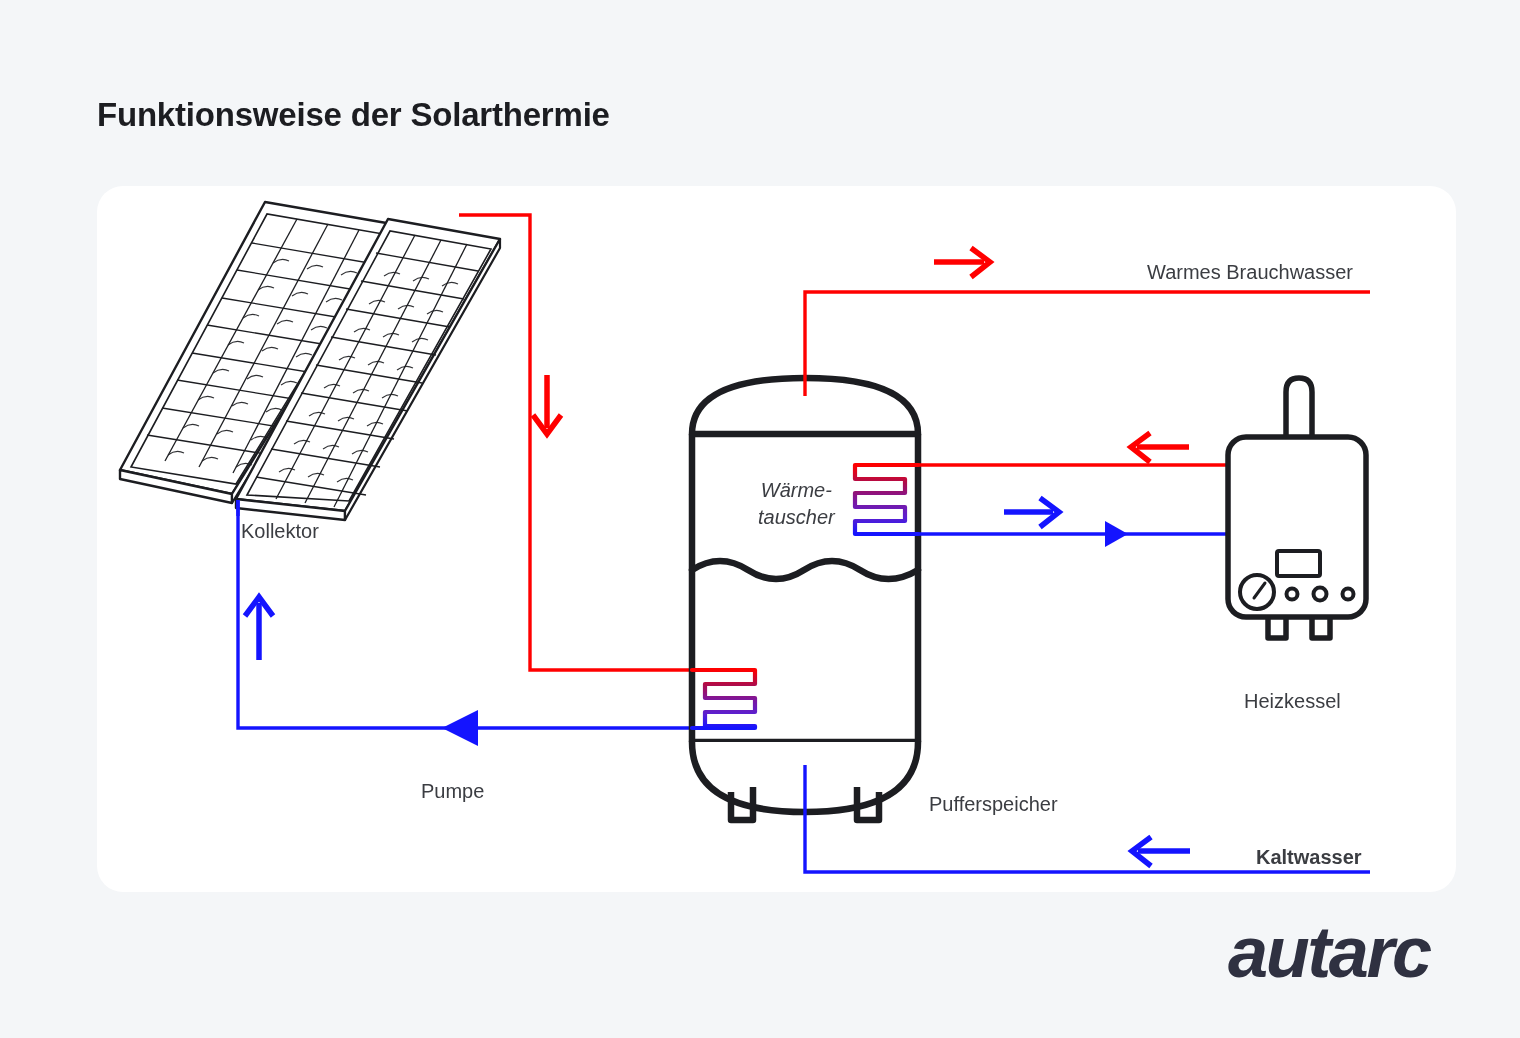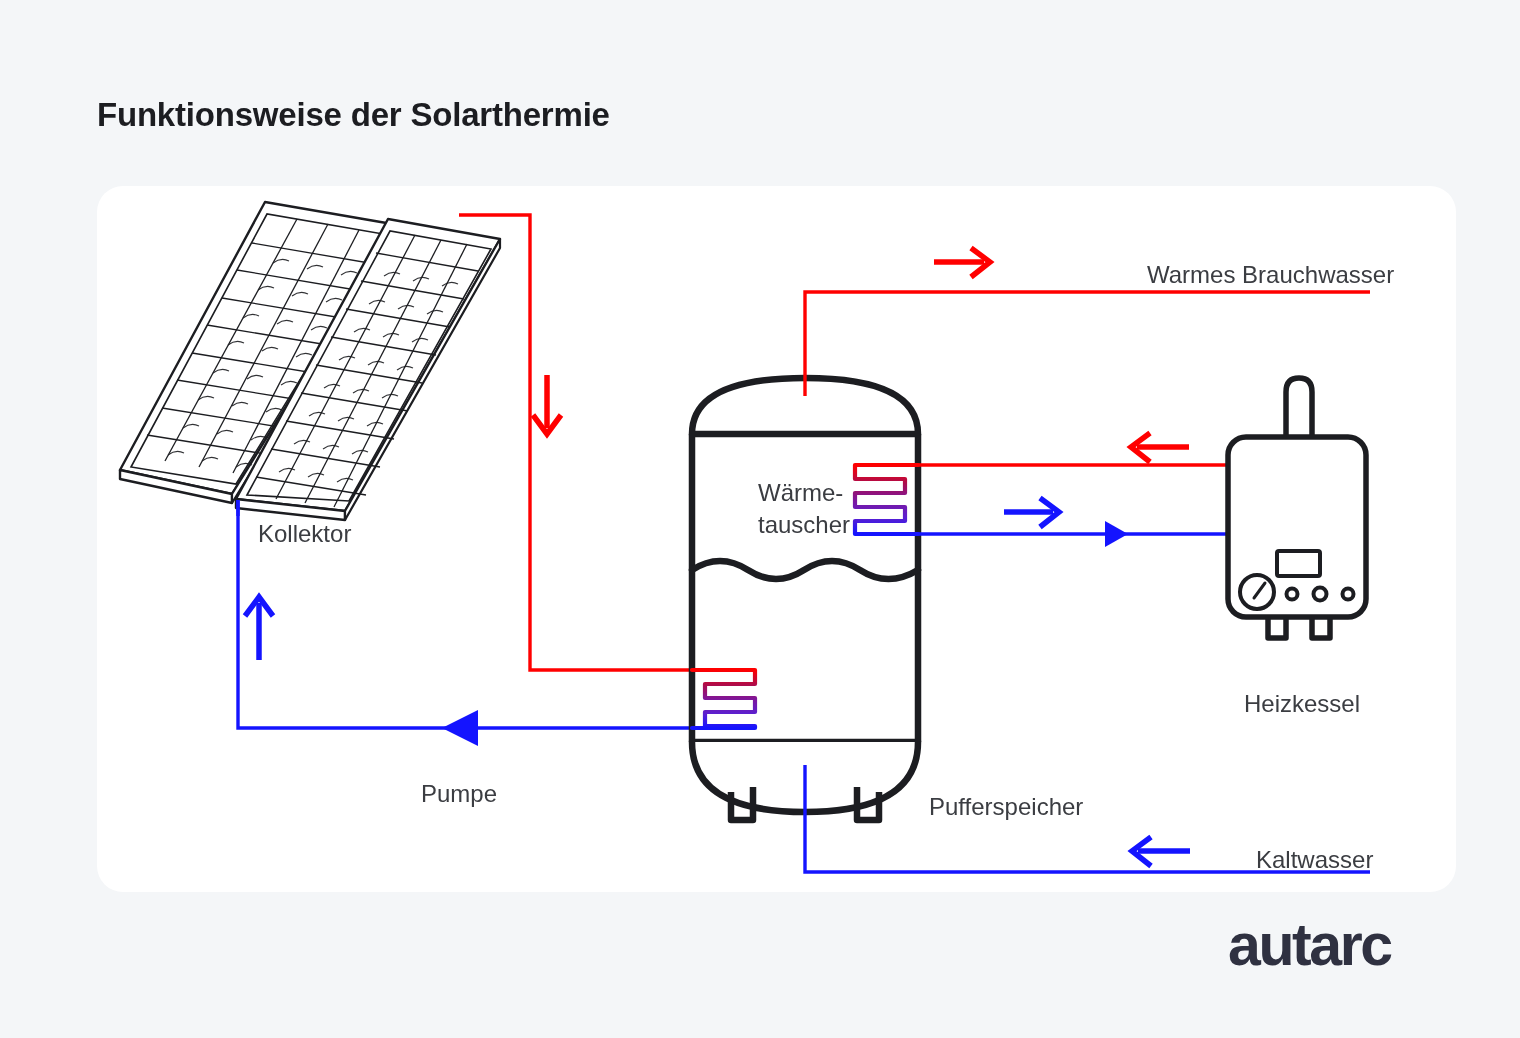--- a/index.html
+++ b/index.html
@@ -21,37 +21,37 @@
   #card{
     position:absolute;left:97px;top:186px;
     width:1359px;height:706px;
     background:#ffffff;border-radius:26px;
   }
 
   #diagram{position:absolute;left:0;top:0;width:1520px;height:1038px;}
 
   #logo{
     position:absolute;left:1228px;top:916px;
-    font-size:59px;font-weight:bold;color:#2f3141;
-    letter-spacing:-2.4px;line-height:1;
+    font-size:72px;font-weight:bold;color:#2f3141;
+    letter-spacing:-2.4px;line-height:1;font-style:italic;
   }
 
   .lbl{
     position:absolute;
-    font-size:24px;color:#3b3d42;
+    font-size:20px;color:#3b3d42;
     white-space:nowrap;
     font-family:"Liberation Sans", sans-serif;
   }
-  #lbl-kollektor{left:241px;top:520px;padding-left:17px;}
+  #lbl-kollektor{left:241px;top:520px;}
   #lbl-pumpe{left:421px;top:749px;margin-top:31px;}
-  #lbl-wt{left:758px;top:477px;text-align:left;line-height:1.35;}
+  #lbl-wt{left:758px;top:477px;text-align:center;line-height:1.35;font-style:italic;}
   #lbl-puffer{left:893px;top:793px;margin-left:36px;}
   #lbl-heiz{left:1244px;top:650px;margin-top:40px;}
   #lbl-warm{left:1147px;top:261px;}
-  #lbl-kalt{left:1256px;top:846px;}
+  #lbl-kalt{left:1256px;top:846px;font-weight:bold;}
 </style>
 </head>
 <body>
 
 <div id="stage">
 
   <div id="title">Funktionsweise der Solarthermie</div>
 
   <div id="card"></div>
 

